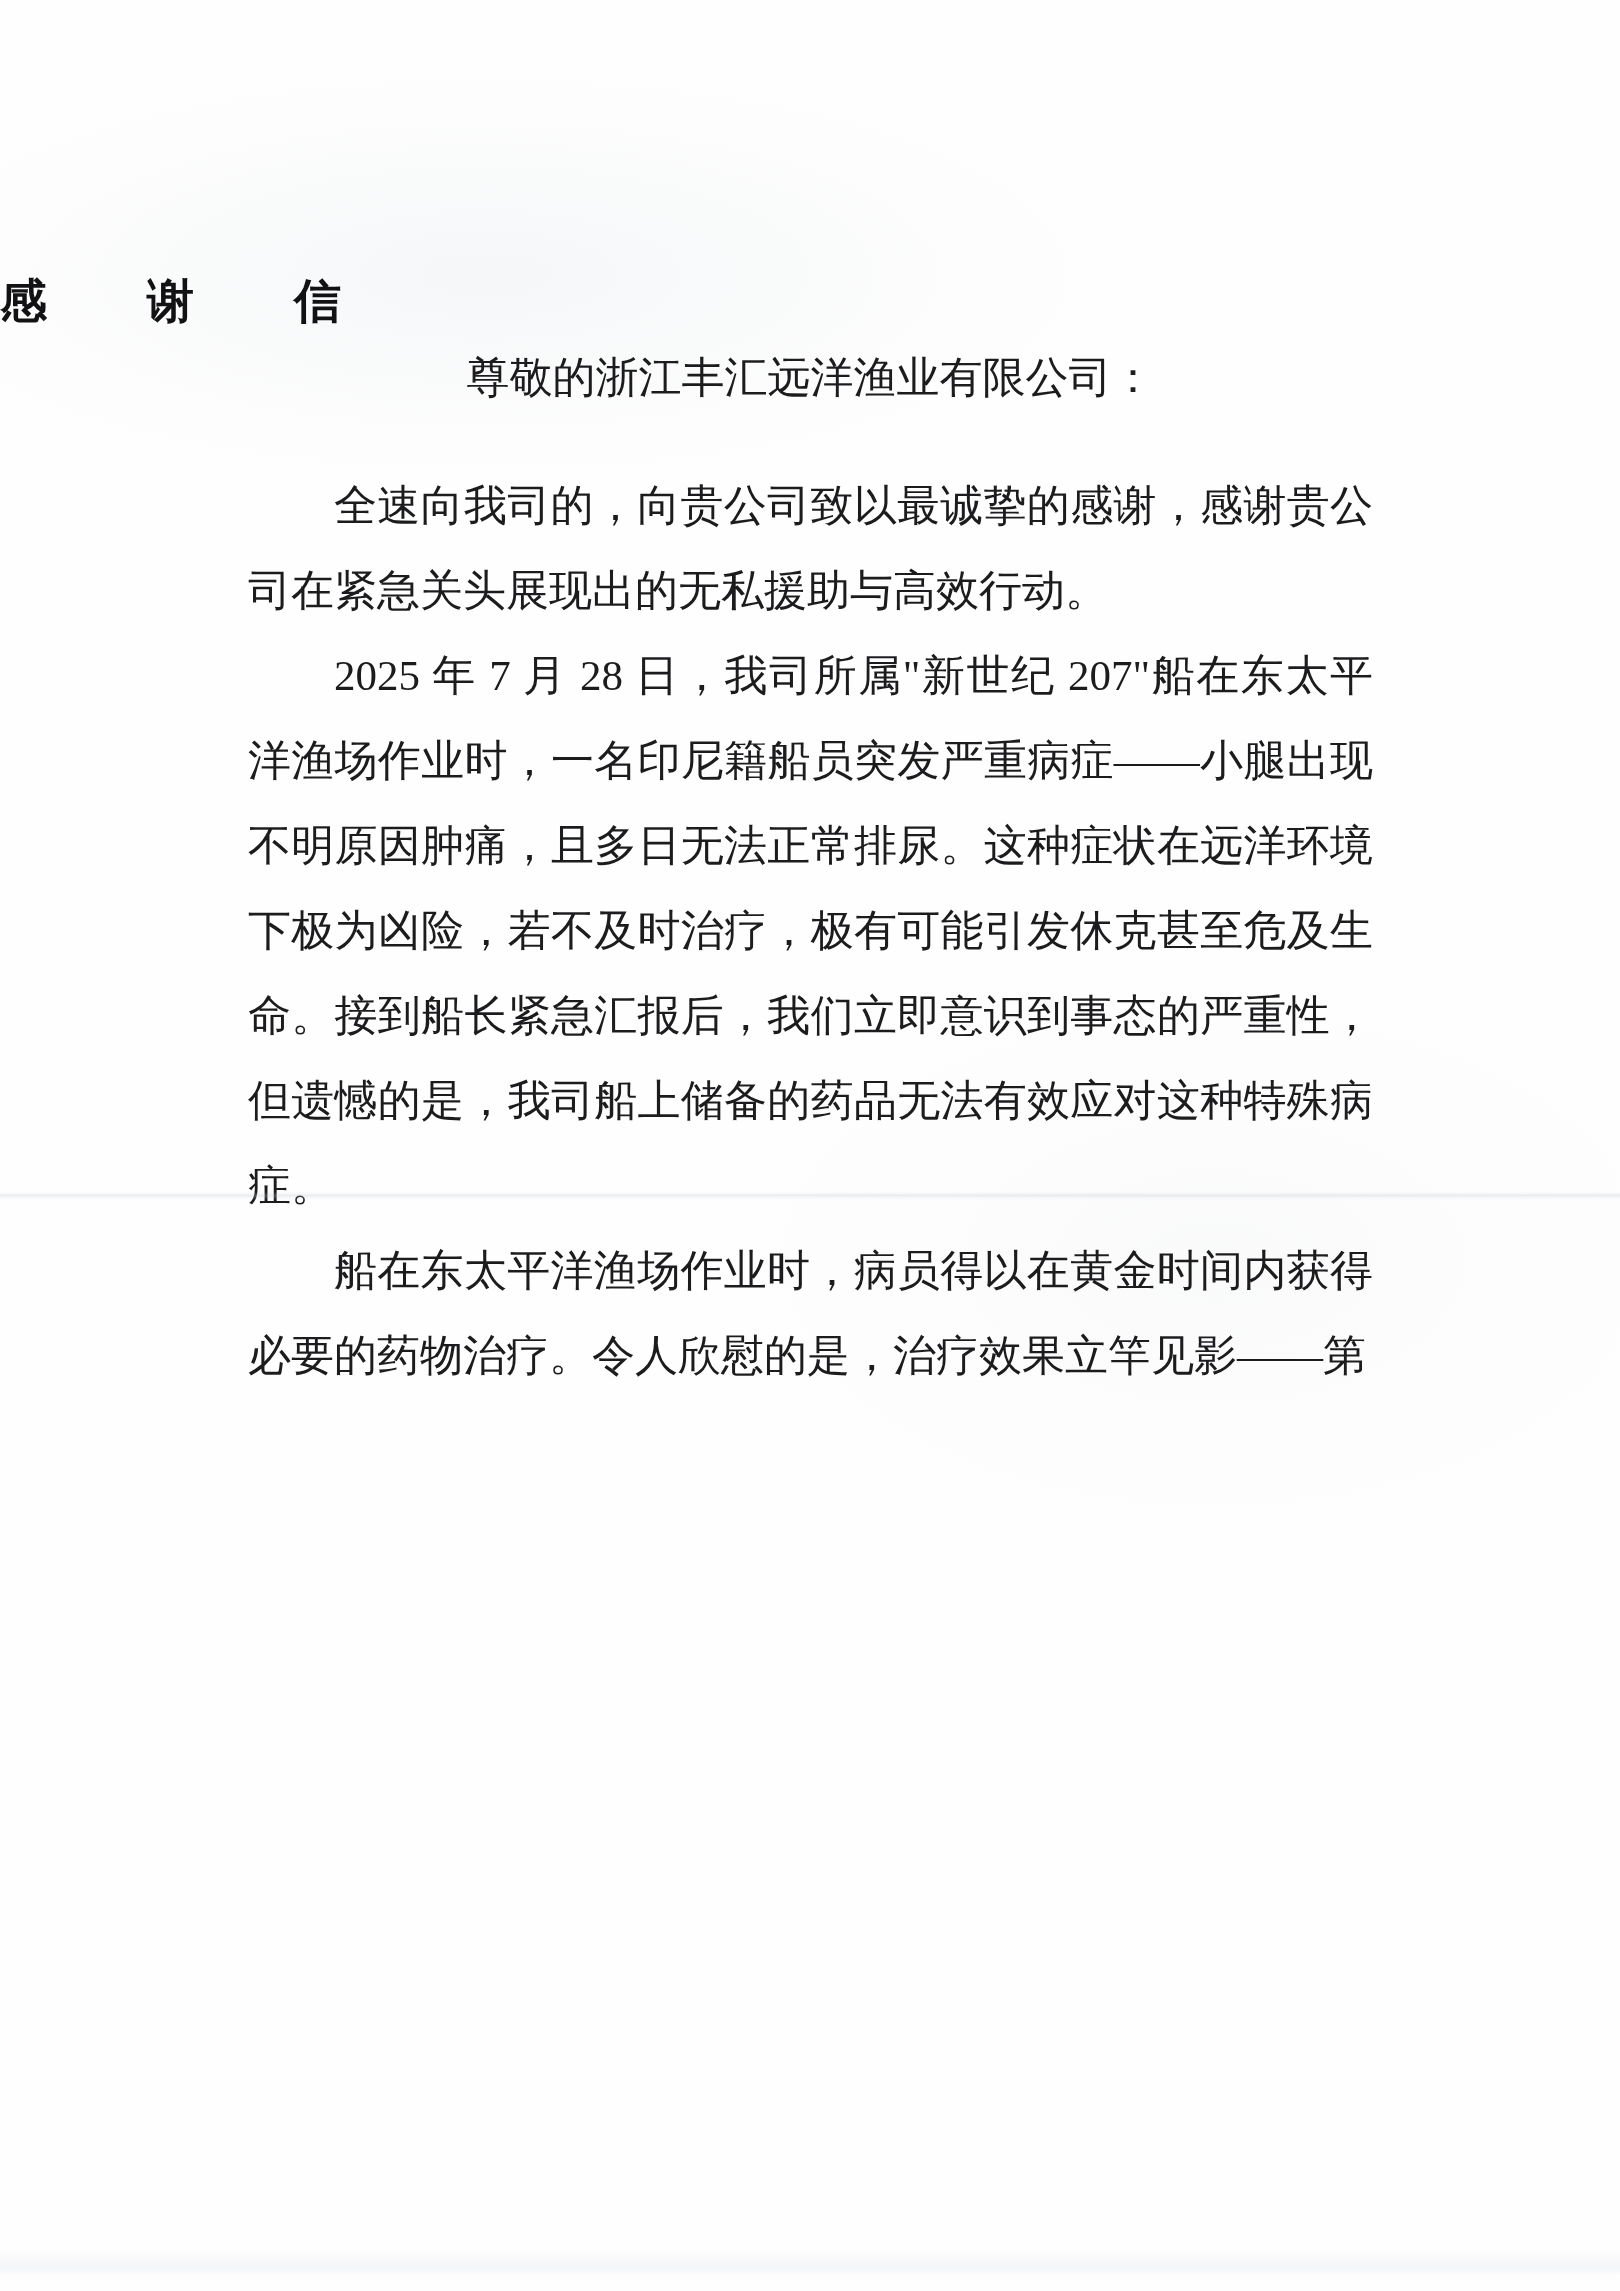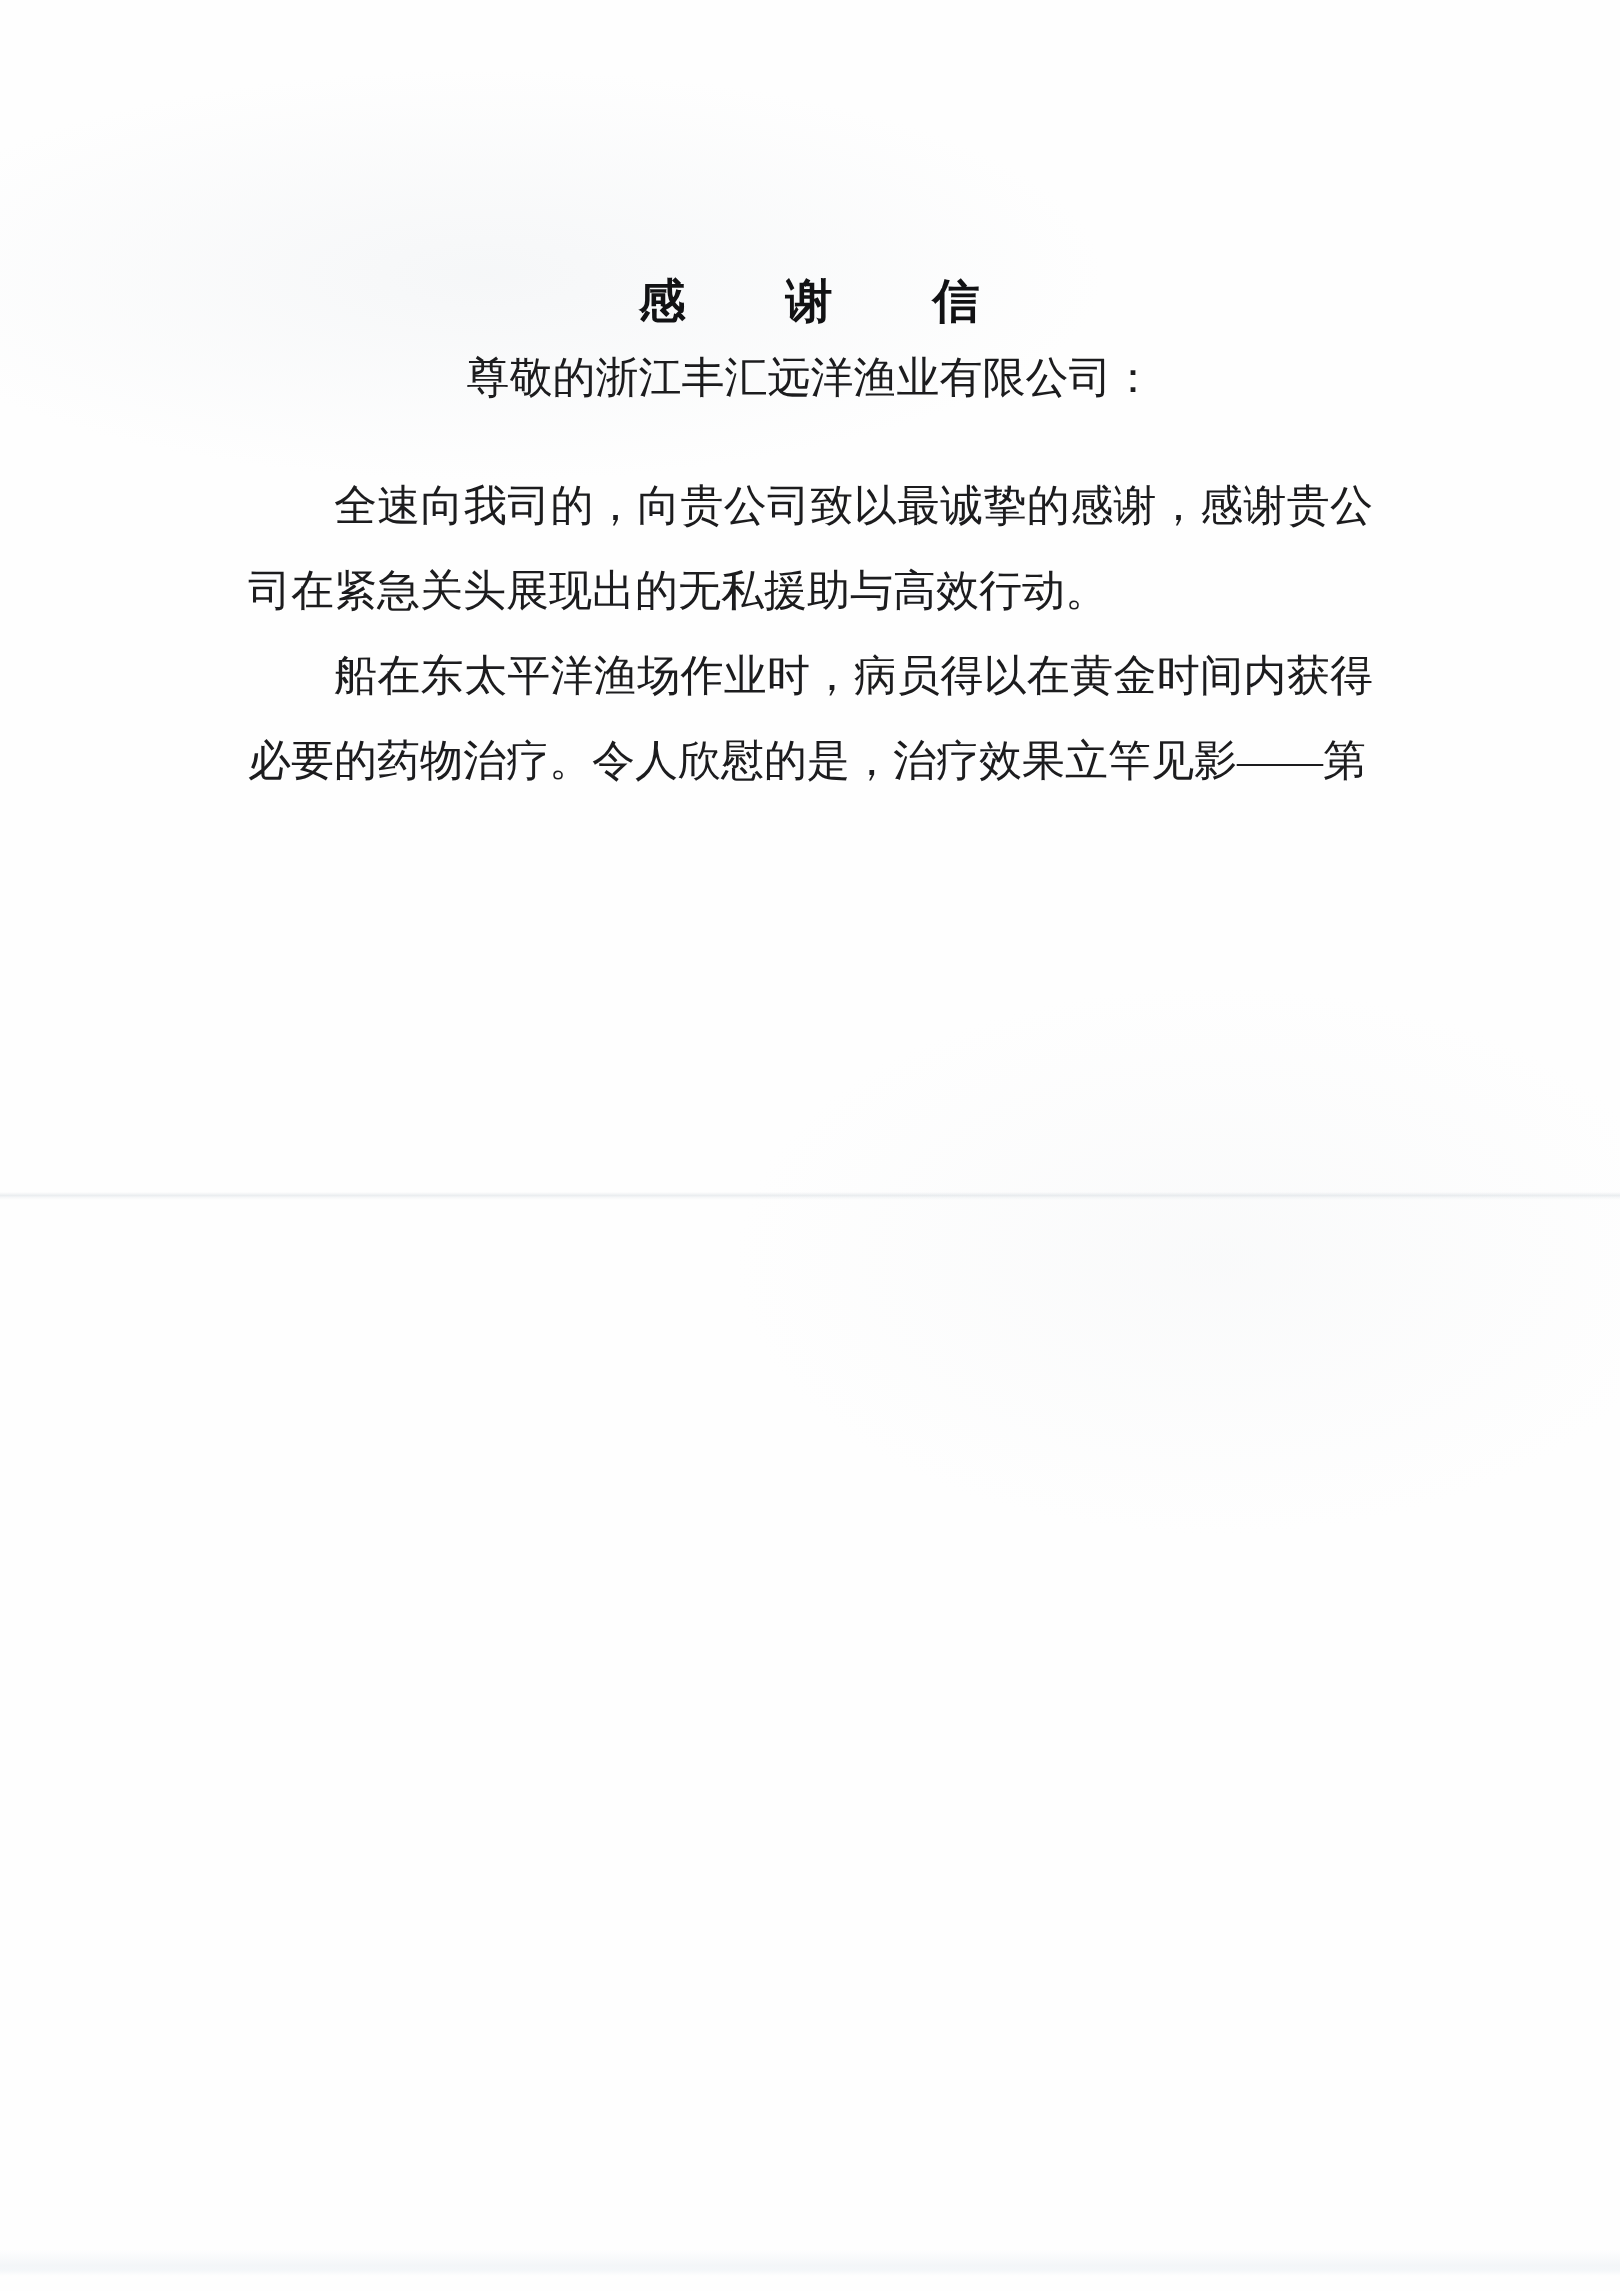--- a/index.html
+++ b/index.html
@@ -18,21 +18,20 @@
       #fefefe;
     overflow: hidden;
     font-family: "Liberation Serif", "DejaVu Serif", serif;
     color: #1c1c1e;
   }
   .letter-title {
     position: absolute;
     top: 225px;
     left: 0;
     width: 100%;
-    text-align: center;
     font-family: "Liberation Sans", "DejaVu Sans", sans-serif;
     font-weight: bold;
     font-size: 47px;
     line-height: 55px;
     letter-spacing: 2px;
     color: #121214;
     white-space: pre;
     margin-top: 48px;
   }
   .letter-content {
@@ -85,20 +84,21 @@
 
 <div class="scan-page">
 
   <h1 class="letter-title">感　　谢　　信</h1>
 
   <div class="letter-content">
     <p class="salutation">尊敬的浙江丰汇远洋渔业有限公司：</p>
 
     <p class="para">全速向我司的，向贵公司致以最诚挚的感谢，感谢贵公司在紧急关头展现出的无私援助与高效行动。</p>
 
+    <p class="para">2025 年 7 月 28 日，我司所属"新世纪 207"船在东太平洋渔场作业时，一名印尼籍船员突发严重病症——小腿出现不明原因肿痛，且多日无法正常排尿。这种症状在远洋环境下极为凶险，若不及时治疗，极有可能引发休克甚至危及生命。接到船长紧急汇报后，我们立即意识到事态的严重性，但遗憾的是，我司船上储备的药品无法有效应对这种特殊病症。</p>
 
 
     <p class="para">船在东太平洋渔场作业时，病员得以在黄金时间内获得必要的药物治疗。令人欣慰的是，治疗效果立竿见影——第</p>
   </div>
 
   <div class="fold-crease"></div>
   <div class="scan-edge-shadow"></div>
 
 </div>
 

